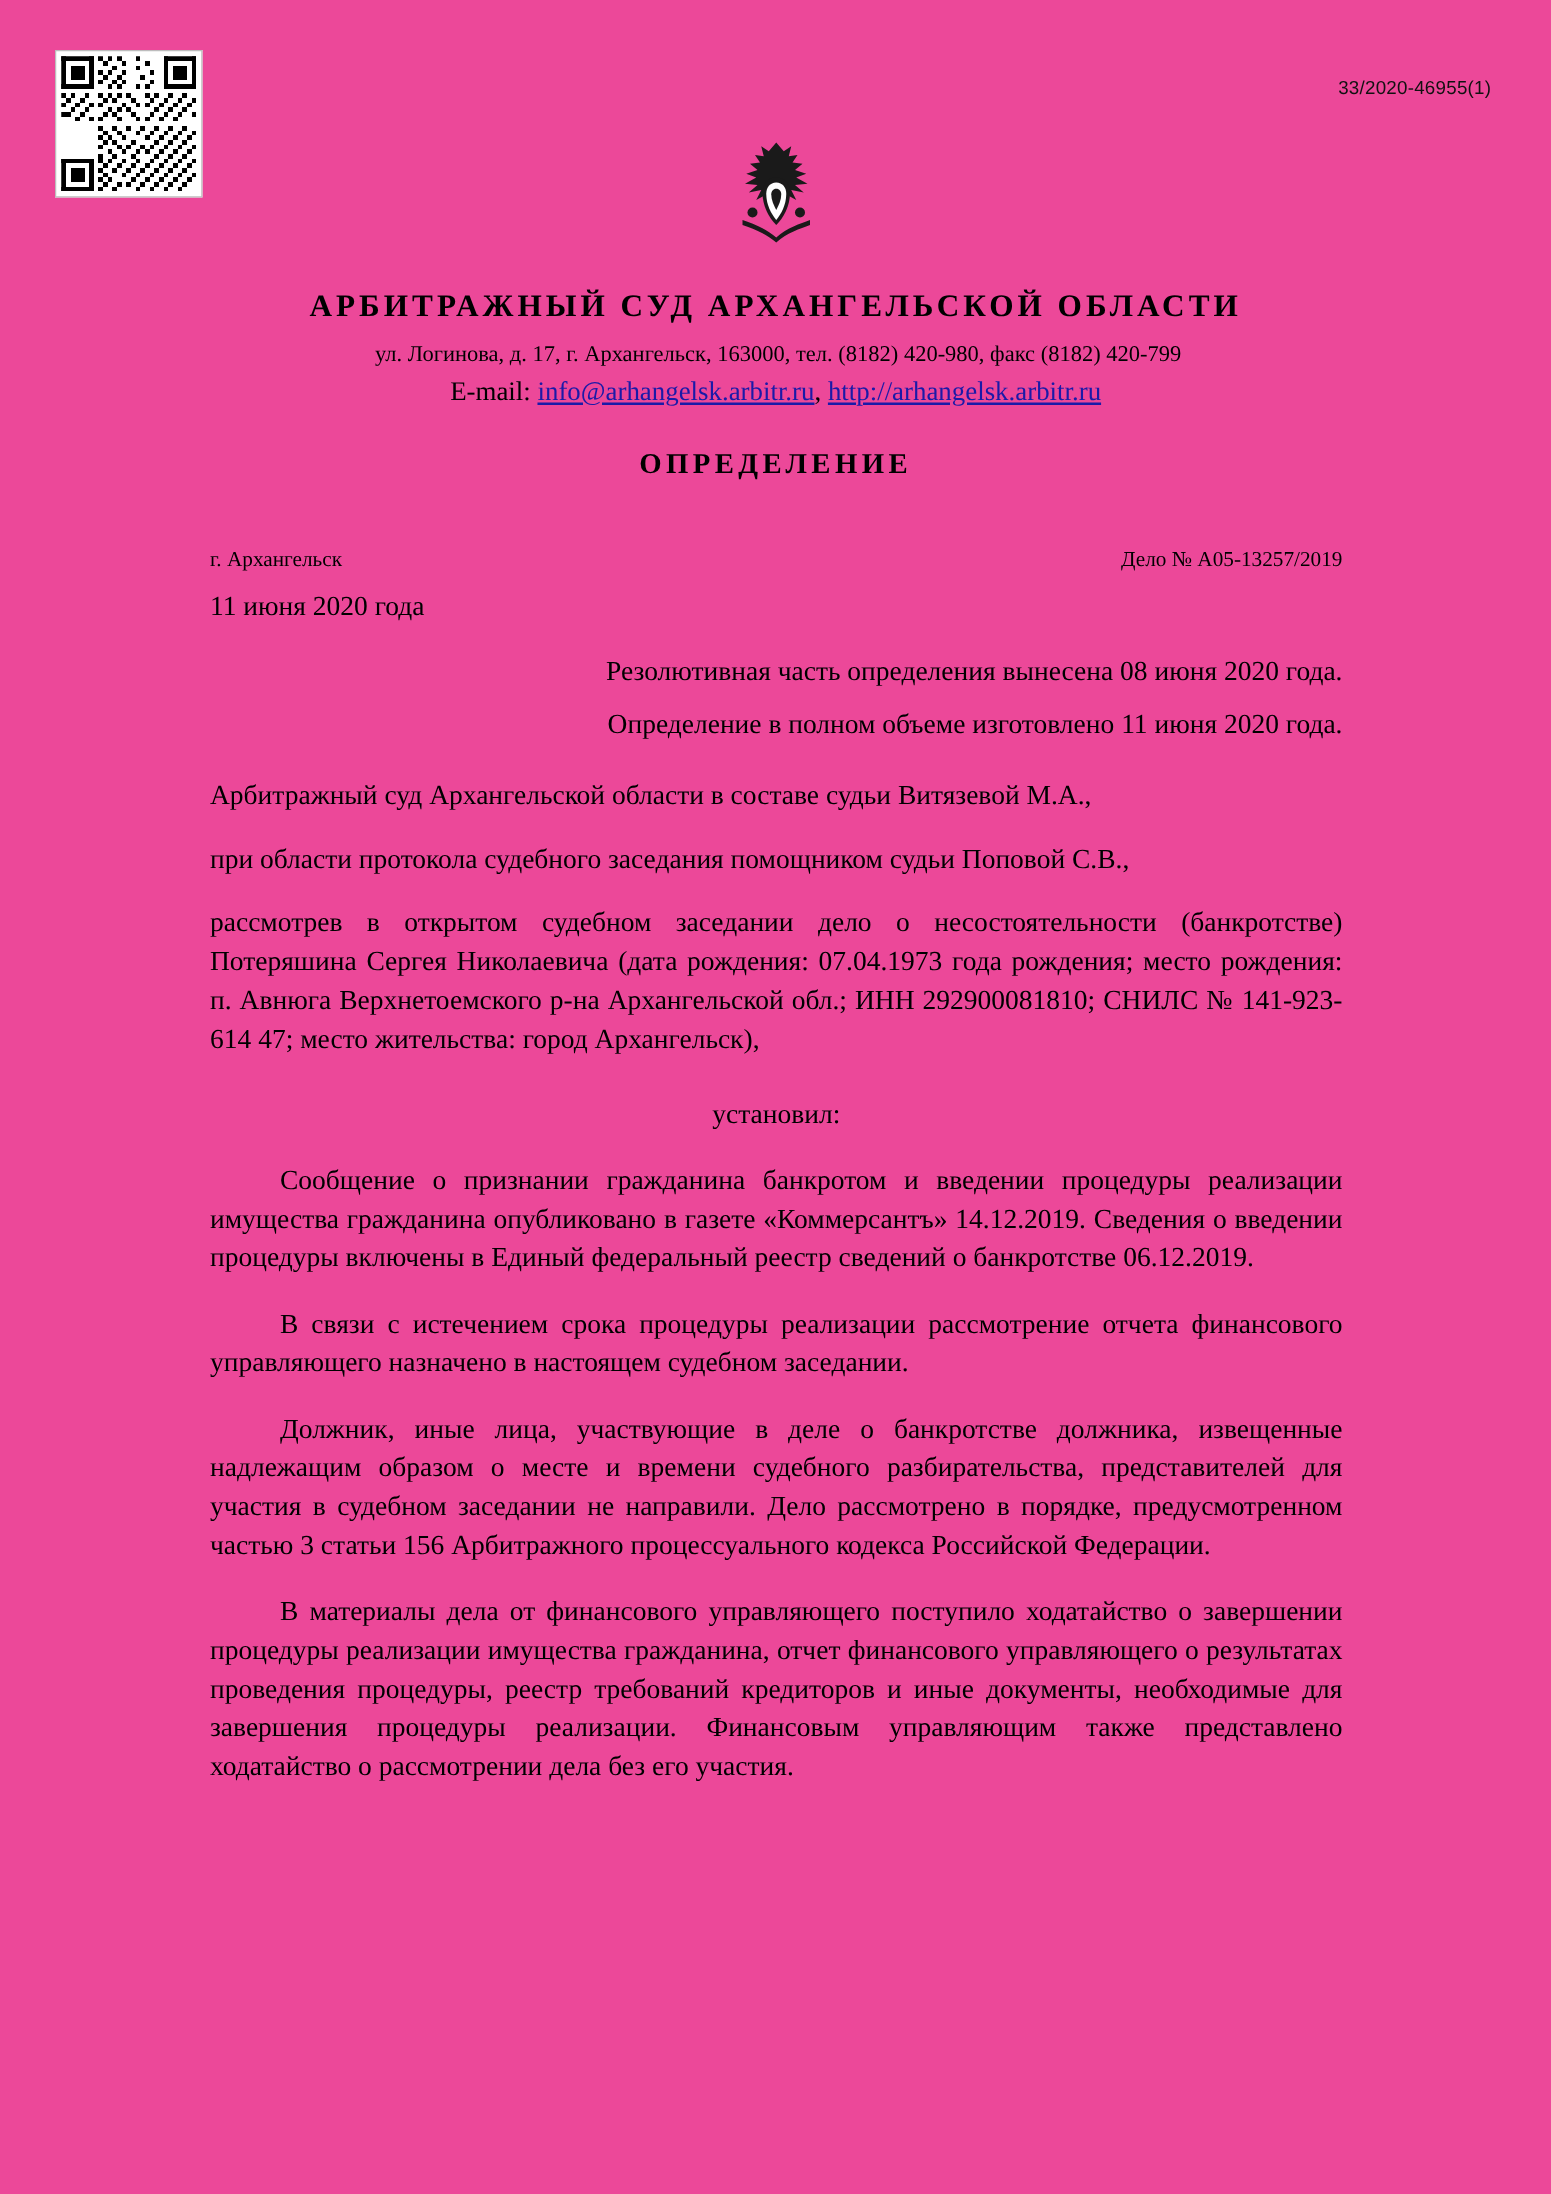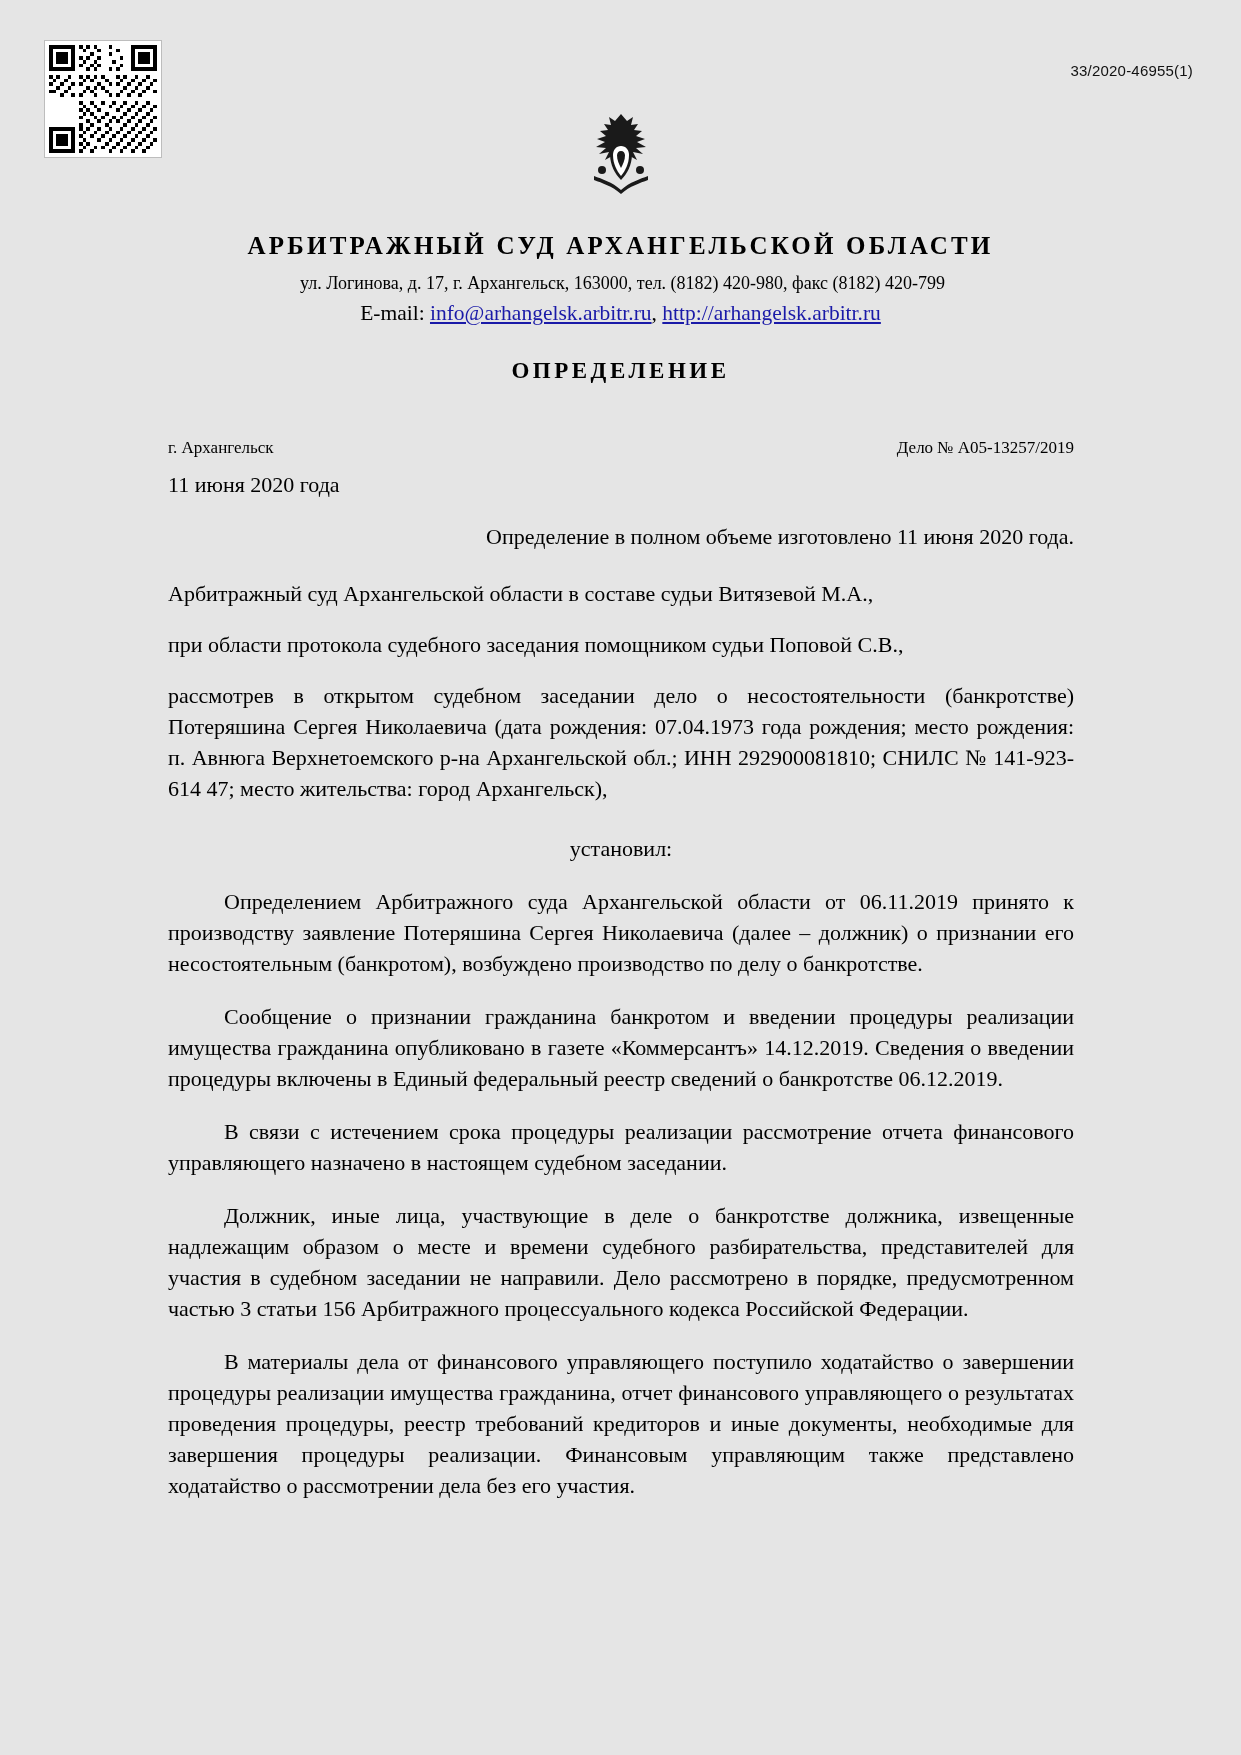--- a/index.html
+++ b/index.html
@@ -4,21 +4,21 @@
 <style>
   html, body {
     margin: 0;
     padding: 0;
     background: #ffffff;
   }
   .page {
     position: relative;
     width: 1241px;
     height: 1755px;
-    background: #e5e5e5;
+    background: #ec4899;
     font-family: "Liberation Serif", serif;
     color: #000000;
     box-sizing: border-box;
     padding-left: 20px;
   }
   .qr {
     position: absolute;
     left: 44px;
     top: 40px;
     width: 118px;
@@ -363,28 +363,28 @@
 
   <div class="body">
 
     <div class="row-city">
       <div class="city">г. Архангельск</div>
       <div class="case-no">Дело № А05-13257/2019</div>
     </div>
 
     <div class="date-line">11 июня 2020 года</div>
 
+    <div class="center-note">Резолютивная часть определения вынесена 08 июня 2020 года.</div>
     <div class="center-note second">Определение в полном объеме изготовлено 11 июня 2020 года.</div>
 
     <div class="p nogap">Арбитражный суд Архангельской области в составе судьи Витязевой М.А.,</div>
     <div class="p nogap">при области протокола судебного заседания помощником судьи Поповой С.В.,</div>
     <div class="p">рассмотрев в открытом судебном заседании дело о несостоятельности (банкротстве) Потеряшина Сергея Николаевича (дата рождения: 07.04.1973 года рождения; место рождения: п. Авнюга Верхнетоемского р-на Архангельской обл.; ИНН 292900081810; СНИЛС № 141-923-614 47; место жительства: город Архангельск),</div>
 
     <div class="ustanovil">установил:</div>
 
-    <div class="p indent">Определением Арбитражного суда Архангельской области от 06.11.2019 принято к производству заявление Потеряшина Сергея Николаевича (далее – должник) о признании его несостоятельным (банкротом), возбуждено производство по делу о банкротстве.</div>
     <div class="p indent">Сообщение о признании гражданина банкротом и введении процедуры реализации имущества гражданина опубликовано в газете «Коммерсантъ» 14.12.2019. Сведения о введении процедуры включены в Единый федеральный реестр сведений о банкротстве 06.12.2019.</div>
     <div class="p indent">В связи с истечением срока процедуры реализации рассмотрение отчета финансового управляющего назначено в настоящем судебном заседании.</div>
     <div class="p indent">Должник, иные лица, участвующие в деле о банкротстве должника, извещенные надлежащим образом о месте и времени судебного разбирательства, представителей для участия в судебном заседании не направили. Дело рассмотрено в порядке, предусмотренном частью 3 статьи 156 Арбитражного процессуального кодекса Российской Федерации.</div>
     <div class="p indent">В материалы дела от финансового управляющего поступило ходатайство о завершении процедуры реализации имущества гражданина, отчет финансового управляющего о результатах проведения процедуры, реестр требований кредиторов и иные документы, необходимые для завершения процедуры реализации. Финансовым управляющим также представлено ходатайство о рассмотрении дела без его участия.</div>
 
   </div>
 </div>
 
 </body></html>

